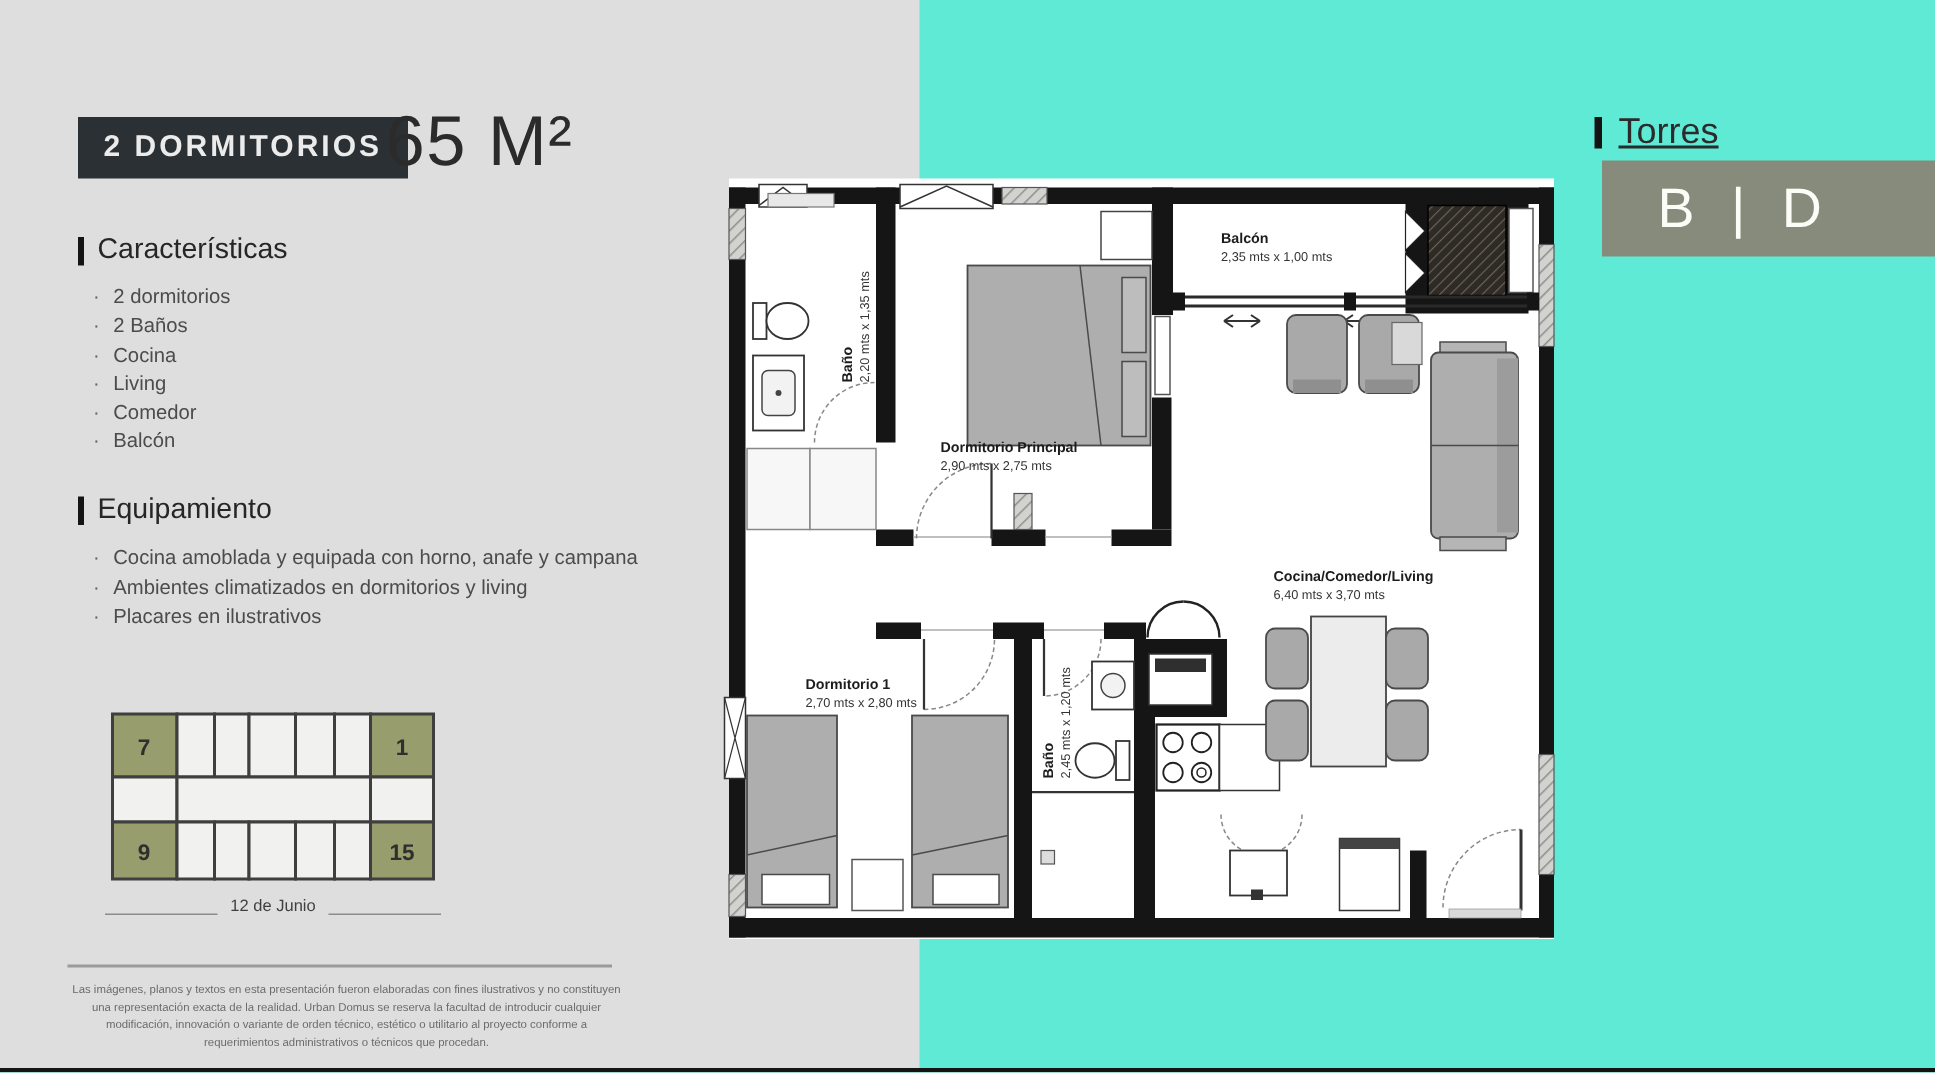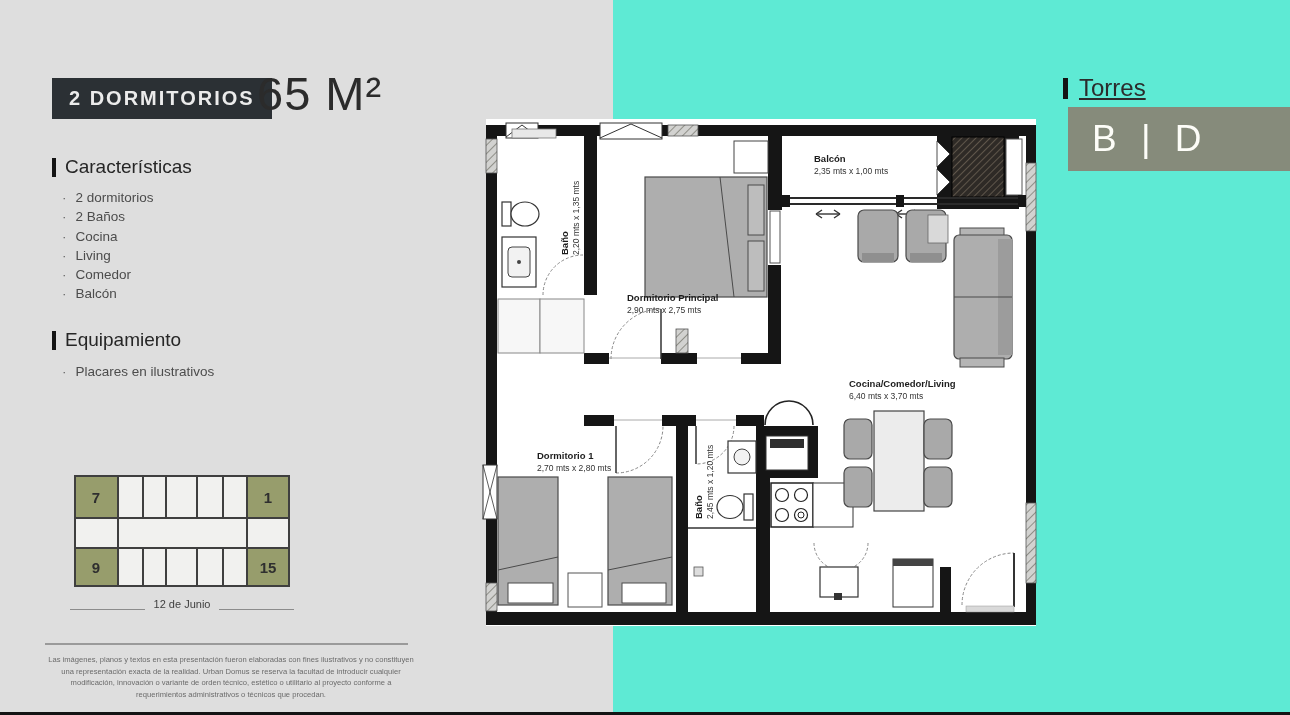--- a/index.html
+++ b/index.html
@@ -33,21 +33,21 @@
   
   .divider{position:absolute;left:45px;top:643px;width:363px;height:2px;background:#9a9a9a;}
   .disclaimer{position:absolute;left:45px;top:654px;width:372px;font-size:7.6px;
               line-height:11.5px;color:#6b6b6b;text-align:center;}
 
   
   .torres{position:absolute;left:1063px;top:74px;display:flex;gap:11px;align-items:center;
           font-size:24px;color:#2b2b2b;text-decoration:underline;}
   .torres .bar{width:5px;height:21px;background:#141414;}
   .bd-box{position:absolute;left:1068px;top:107px;width:222px;height:64px;background:#868b7b;
-          color:#fdfdf8;display:flex;align-items:center;padding-left:24px;box-sizing:border-box;
+          color:#fdfdf8;display:flex;align-items:center;padding-left:37px;box-sizing:border-box;
           font-size:37px;font-weight:300;letter-spacing:7px;}
 
   .plan-svg{position:absolute;left:482px;top:115px;}
   svg text{font-family:"Liberation Sans",sans-serif;}
 </style>
 </head>
 <body>
 
 <div class="stage">
   <div class="left-bg"></div>
@@ -66,20 +66,22 @@
     <div class="row">Living</div>
     <div class="row">Comedor</div>
     <div class="row">Balcón</div>
   </div>
 
   <div class="sec sec2">
     <span class="bar"></span>
     <span>Equipamiento</span>
   </div>
   <div class="list list2">
+    <div class="row">Cocina amoblada y equipada con horno, anafe y campana</div>
+    <div class="row">Ambientes climatizados en dormitorios y living</div>
     <div class="row">Placares en ilustrativos</div>
   </div>
 
   <svg class="grid-svg" width="218" height="116" viewBox="0 0 218 116">
     <g stroke="#3f3f3f" stroke-width="2">
       <rect x="2" y="2" width="43" height="42" fill="#979d6c"></rect>
       <rect x="45" y="2" width="25" height="42" fill="#f1f1ef"></rect>
       <rect x="70" y="2" width="23" height="42" fill="#f1f1ef"></rect>
       <rect x="93" y="2" width="31" height="42" fill="#f1f1ef"></rect>
       <rect x="124" y="2" width="26" height="42" fill="#f1f1ef"></rect>

